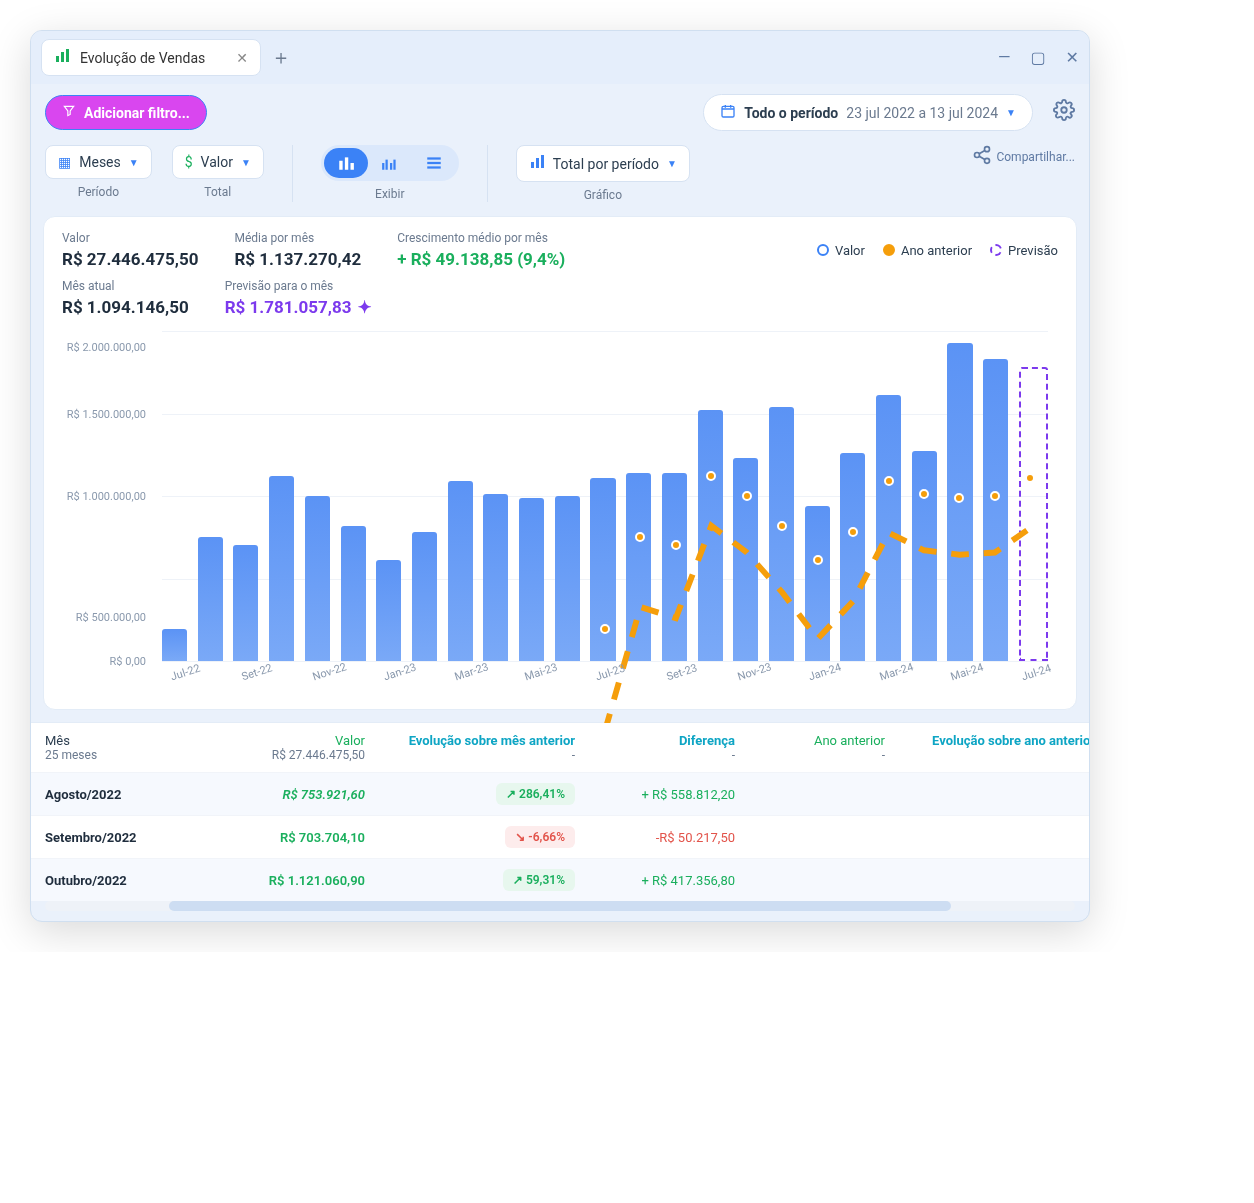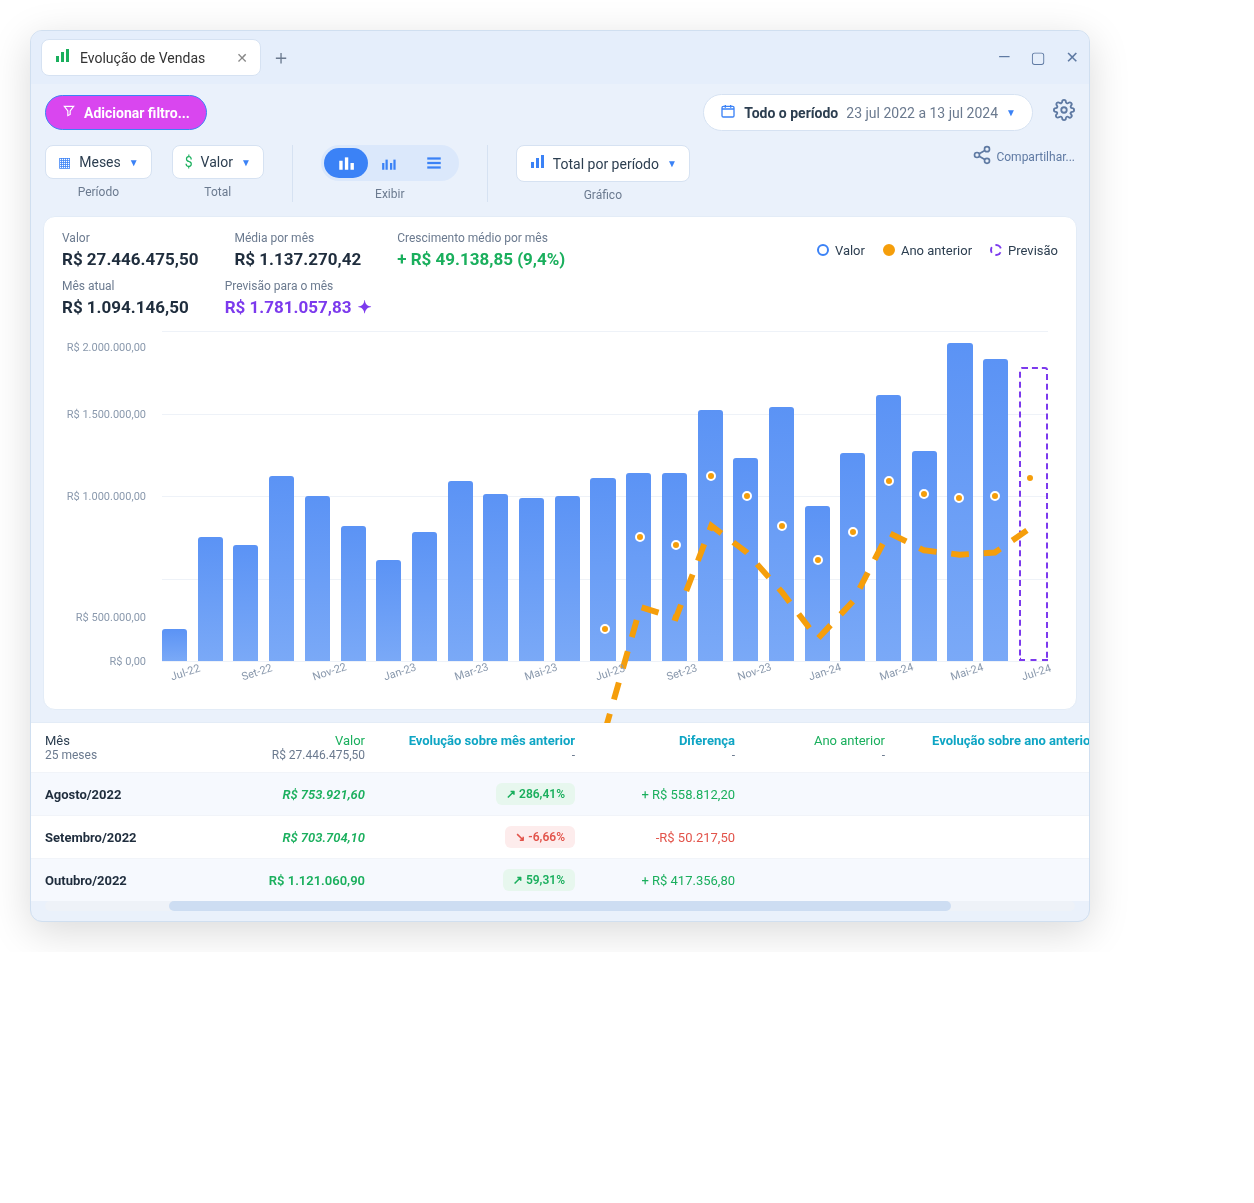--- a/index.html
+++ b/index.html
@@ -446,21 +446,21 @@
         <div class="trow alt">
           <div class="month">Agosto/2022</div>
           <div class="right c-green" style="font-weight: 600; font-style: italic;">R$ 753.921,60</div>
           <div class="right"><span class="pill up">↗&nbsp;286,41%</span></div>
           <div class="right diff up">+ R$ 558.812,20</div>
           <div class="right"></div>
           <div class="right"></div>
         </div>
         <div class="trow">
           <div class="month">Setembro/2022</div>
-          <div class="right c-green" style="font-weight: 600; font-style: italic;">R$ 703.704,10</div>
+          <div class="right c-green" style="font-weight: 600;">R$ 703.704,10</div>
           <div class="right"><span class="pill down">↘&nbsp;-6,66%</span></div>
           <div class="right diff down">-R$ 50.217,50</div>
           <div class="right"></div>
           <div class="right"></div>
         </div>
         <div class="trow alt">
           <div class="month">Outubro/2022</div>
           <div class="right c-green" style="font-weight: 600;">R$ 1.121.060,90</div>
           <div class="right"><span class="pill up">↗&nbsp;59,31%</span></div>
           <div class="right diff up">+ R$ 417.356,80</div>

